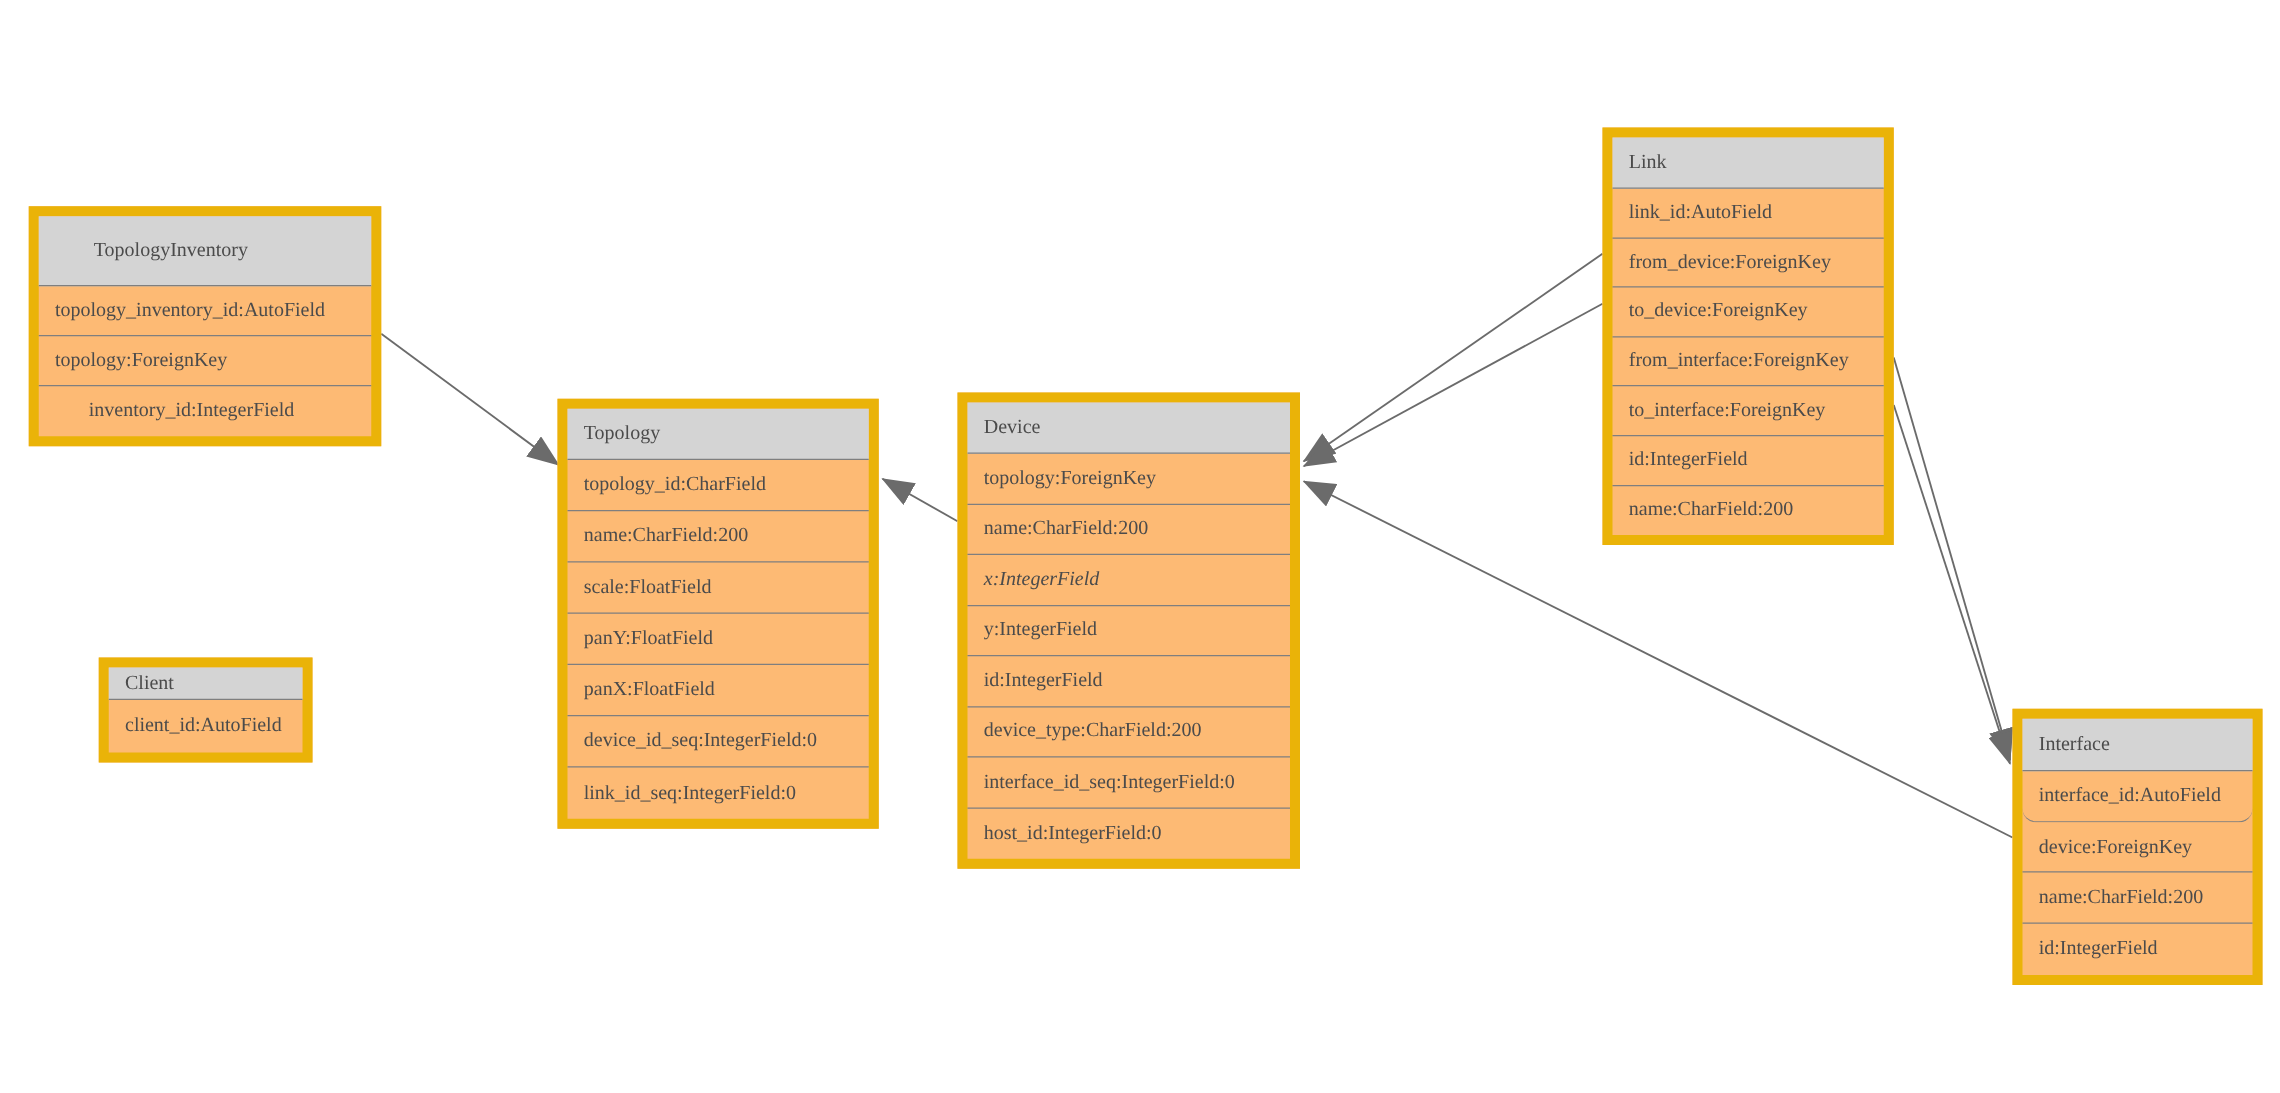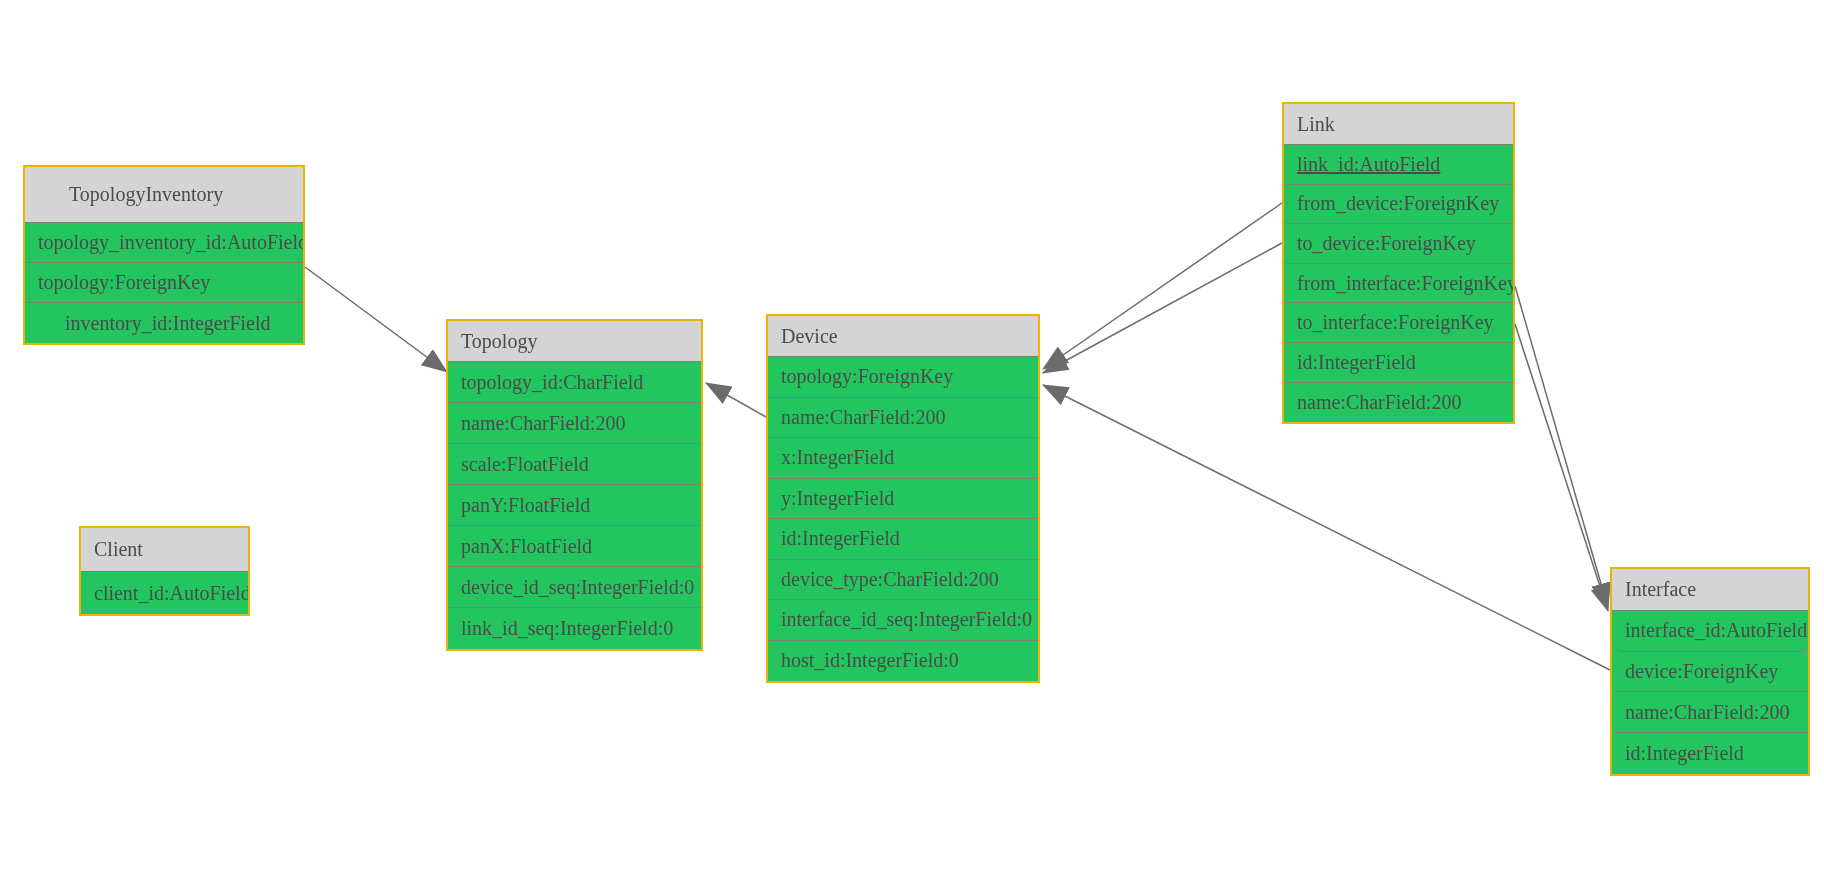--- a/index.html
+++ b/index.html
@@ -19,24 +19,24 @@
     position: absolute;
     left: 0;
     top: 0;
     width: 1824px;
     height: 874px;
     pointer-events: none;
   }
   .entity {
     position: absolute;
     box-sizing: border-box;
-    background: #22c55e;
-    border: 2px solid #eab308;
+    background: #fdba74;
+    border: 8px solid #eab308;
     color: #4b4b4b;
-    font-size: 20px;
+    font-size: 16px;
   }
   .entity-header {
     box-sizing: border-box;
     display: flex;
     align-items: center;
     padding-left: 13px;
     background: #d4d4d4;
     border-bottom: 1.5px solid #7f7f7f;
     white-space: nowrap;
     overflow: hidden;
@@ -83,37 +83,37 @@
         <div class="entity-header" style="height: 41px;">Topology</div>
         <div class="entity-row" style="height: 41px;">topology_id:CharField</div>
         <div class="entity-row" style="height: 41px;">name:CharField:200</div>
         <div class="entity-row" style="height: 41px;">scale:FloatField</div>
         <div class="entity-row" style="height: 41px;">panY:FloatField</div>
         <div class="entity-row" style="height: 41px;">panX:FloatField</div>
         <div class="entity-row" style="height: 41px;">device_id_seq:IntegerField:0</div>
         <div class="entity-row" style="height: 41px;">link_id_seq:IntegerField:0</div>
       </div>
       <div class="entity" style="left: 79px; top: 526px; width: 171px;">
-        <div class="entity-header" style="height: 44px;">Client</div>
+        <div class="entity-header" style="height: 26px;">Client</div>
         <div class="entity-row" style="height: 42px;">client_id:AutoField</div>
       </div>
       <div class="entity" style="left: 766px; top: 314px; width: 274px;">
         <div class="entity-header" style="height: 41px;">Device</div>
         <div class="entity-row" style="height: 40.5px;">topology:ForeignKey</div>
         <div class="entity-row" style="height: 40.5px;">name:CharField:200</div>
-        <div class="entity-row" style="height: 40.5px;">x:IntegerField</div>
+        <div class="entity-row" style="height: 40.5px; font-style: italic;">x:IntegerField</div>
         <div class="entity-row" style="height: 40.5px;">y:IntegerField</div>
         <div class="entity-row" style="height: 40.5px;">id:IntegerField</div>
         <div class="entity-row" style="height: 40.5px;">device_type:CharField:200</div>
         <div class="entity-row" style="height: 40.5px;">interface_id_seq:IntegerField:0</div>
         <div class="entity-row" style="height: 40.5px;">host_id:IntegerField:0</div>
       </div>
       <div class="entity" style="left: 1282px; top: 102px; width: 233px;">
         <div class="entity-header" style="height: 41px;">Link</div>
-        <div class="entity-row" style="height: 39.6px; text-decoration: underline;">link_id:AutoField</div>
+        <div class="entity-row" style="height: 39.6px;">link_id:AutoField</div>
         <div class="entity-row" style="height: 39.6px;">from_device:ForeignKey</div>
         <div class="entity-row" style="height: 39.6px;">to_device:ForeignKey</div>
         <div class="entity-row" style="height: 39.6px;">from_interface:ForeignKey</div>
         <div class="entity-row" style="height: 39.6px;">to_interface:ForeignKey</div>
         <div class="entity-row" style="height: 39.6px;">id:IntegerField</div>
         <div class="entity-row" style="height: 39.6px;">name:CharField:200</div>
       </div>
       <div class="entity" style="left: 1610px; top: 567px; width: 200px;">
         <div class="entity-header" style="height: 42px;">Interface</div>
         <div class="entity-row" style="height: 40.7px; border-radius: 11px;">interface_id:AutoField</div>

